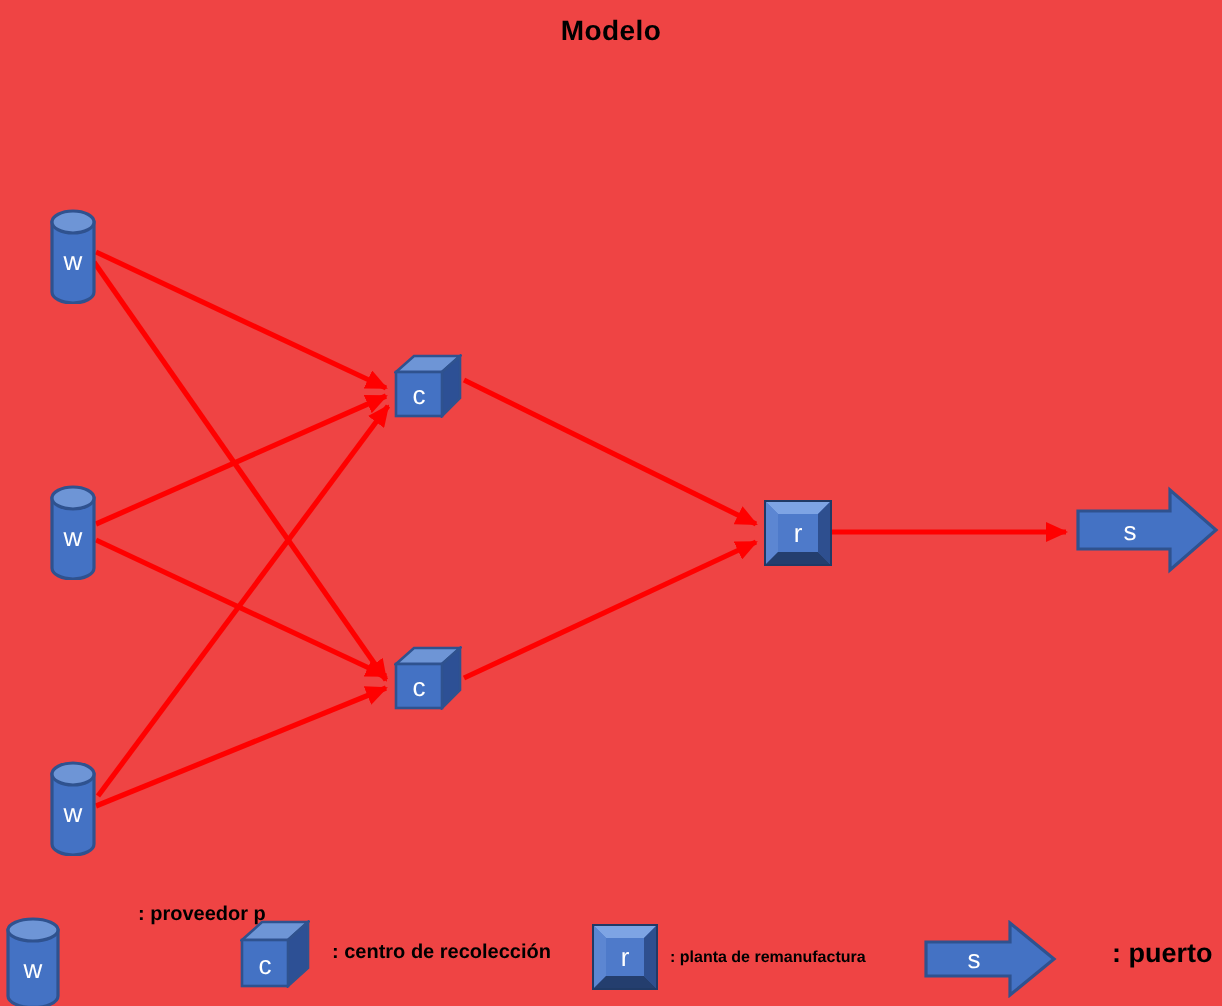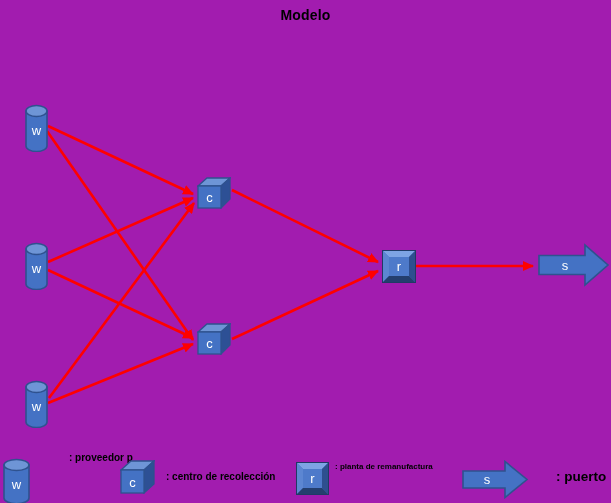--- a/index.html
+++ b/index.html
@@ -1,37 +1,37 @@
 <!DOCTYPE html>
 <html><head>
 <meta charset="utf-8">
 <style>
   html,body { margin:0; padding:0; }
   .stage {
     position:relative; width:611px; height:503px;
-    background:#a21caf; overflow:hidden;
+    background:#ef4444; overflow:hidden;
     font-family:"Liberation Sans", sans-serif;
   }
   .title {
     position:absolute; left:0; top:7px; width:611px;
     text-align:center; color:#000; font-size:14px; font-weight:600;
     letter-spacing:0.2px;
   }
   .edges { position:absolute; left:0; top:0; }
   .node { position:absolute; line-height:0; }
   .node svg text, .legend-shape svg text {
     fill:#ffffff; font-family:"Liberation Sans", sans-serif;
     font-size:13px;
   }
   .legend-label {
     position:absolute; color:#000; font-weight:bold; white-space:nowrap;
   }
   .lbl-proveedor { left:33px;  top:452px; font-size:10px;margin-left:36px; }
   .lbl-centro    { left:166px; top:471px; font-size:10px; }
-  .lbl-planta    { left:335px; top:462px; font-size:8px; }
+  .lbl-planta    { left:335px; top:474px; font-size:8px; }
   .lbl-puerto    { left:556px; top:469px; font-size:13.5px; }
 </style>
 </head>
 <body>
 
 <div class="stage">
 
   <div class="title">Modelo</div>
 
   <svg class="edges" width="611" height="503">

